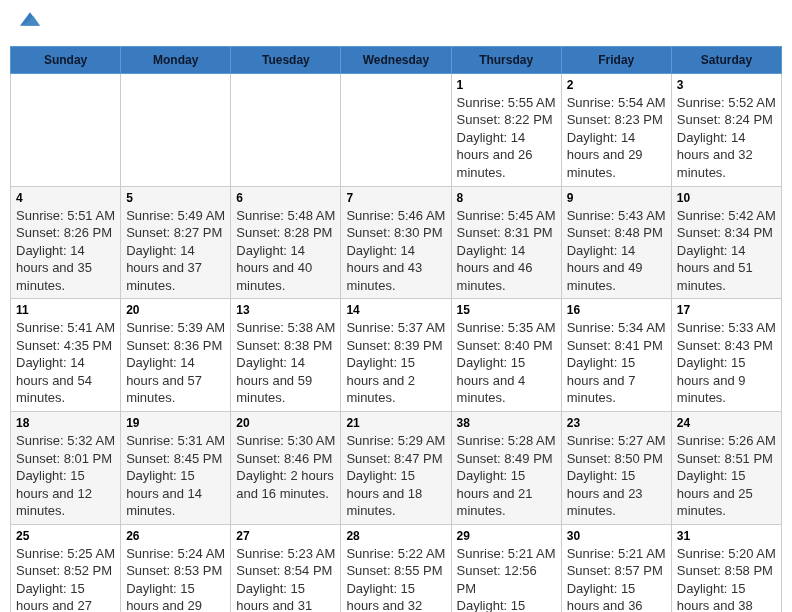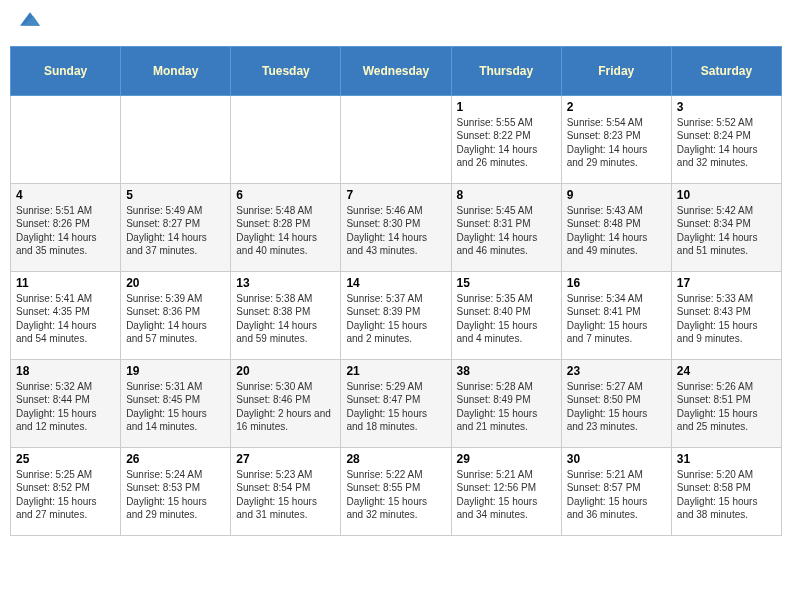--- a/index.html
+++ b/index.html
@@ -47,22 +47,22 @@
       font-size: 14px;
       color: #444;
     }
     table {
       width: 100%;
       border-collapse: collapse;
       font-size: 10.5px;
     }
     thead tr th {
       background: #3a7bbf;
-      color: #fef9c3;
-      padding: 17px 4px;
+      color: #0f172a;
+      padding: 6px 4px;
       font-size: 12px;
       font-weight: bold;
       border: 1px solid #5a9ad4;
     }
     tbody tr td {
       border: 1px solid #ccc;
       vertical-align: top;
       padding: 4px 5px;
       height: 88px;
       width: calc(100% / 7);
@@ -72,21 +72,21 @@
       background: #f5f5f5;
     }
     .day-number {
       font-weight: bold;
       font-size: 12px;
       display: block;
       margin-bottom: 2px;
     }
     .day-info {
       color: #333;
-      font-size: 10px;
+      font-size: 13px;
       line-height: 1.35;
     }
     td.empty {
       background: #fff;
     }
   </style>
 </head>
 <body>
 
 <div class="header">
@@ -267,21 +267,21 @@
             <div>Sunset: 8:43 PM</div>
             <div>Daylight: 15 hours and 9 minutes.</div>
           </div>
         </td>
       </tr>
       <tr>
         <td>
           <span class="day-number">18</span>
           <div class="day-info">
             <div>Sunrise: 5:32 AM</div>
-            <div>Sunset: 8:44 PM</div>
+            <div>Sunset: 8:01 PM</div>
             <div>Daylight: 15 hours and 12 minutes.</div>
           </div>
         </td>
         <td>
           <span class="day-number">19</span>
           <div class="day-info">
             <div>Sunrise: 5:31 AM</div>
             <div>Sunset: 8:45 PM</div>
             <div>Daylight: 15 hours and 14 minutes.</div>
           </div>

